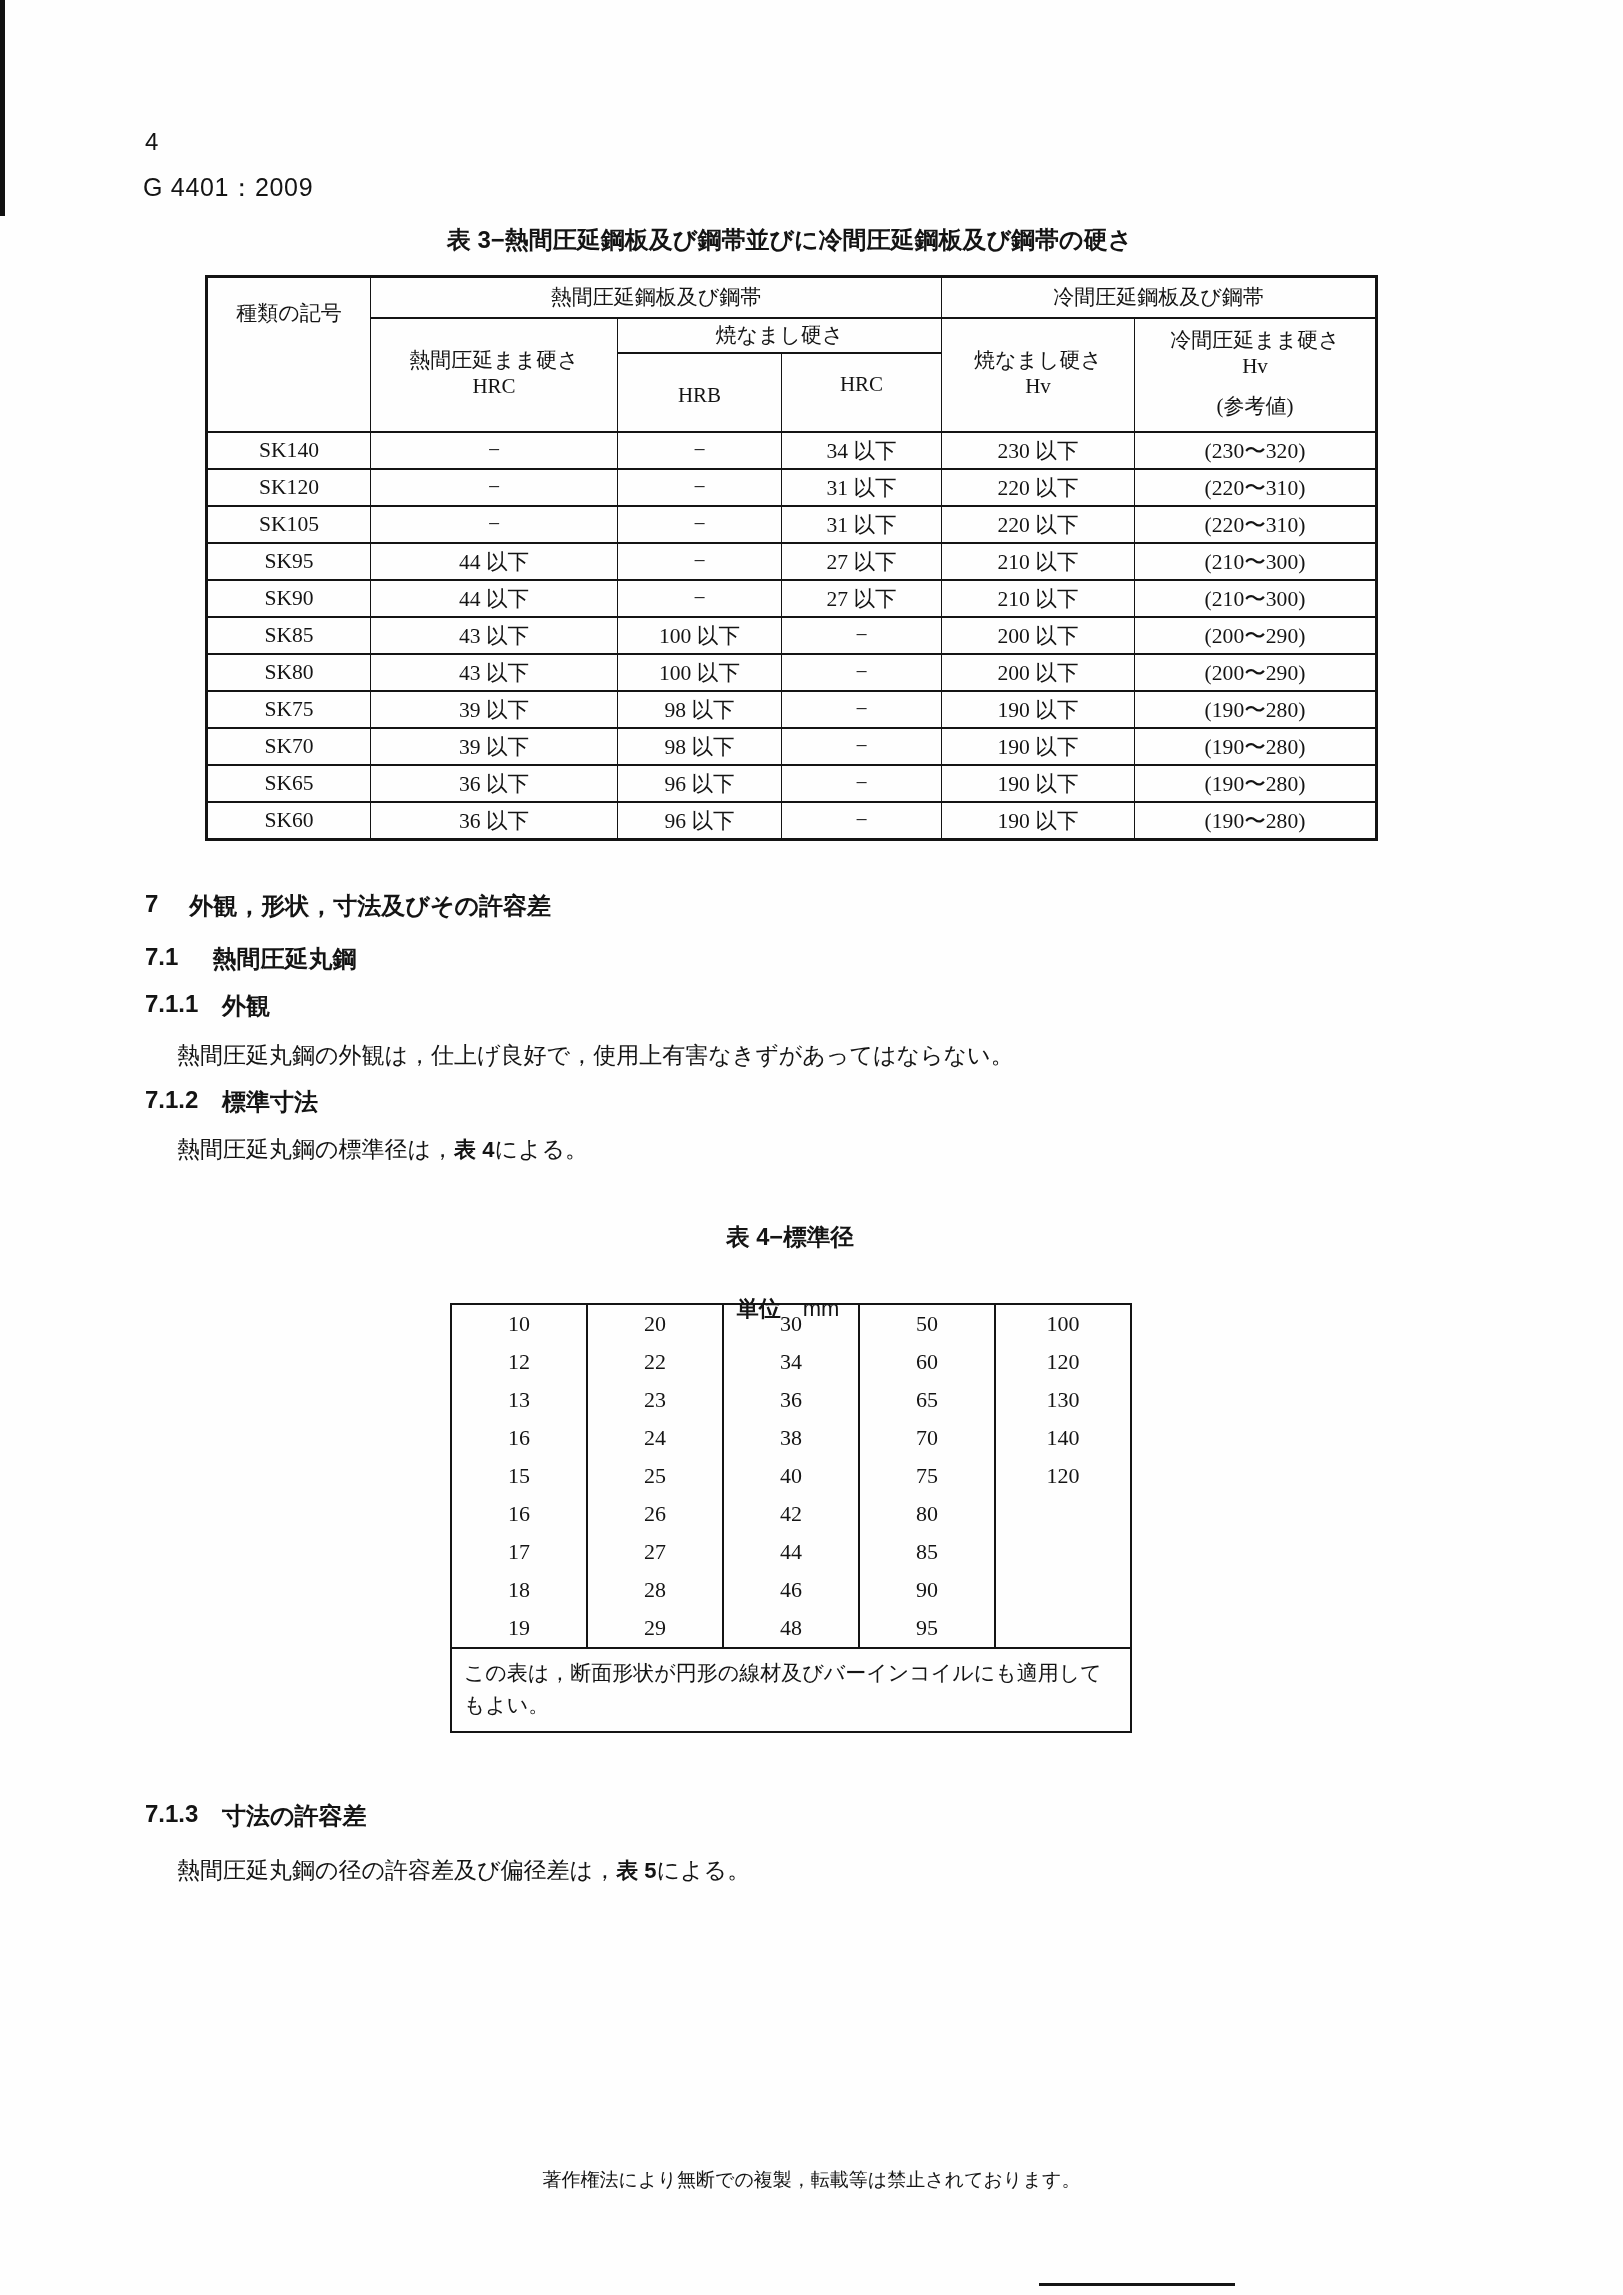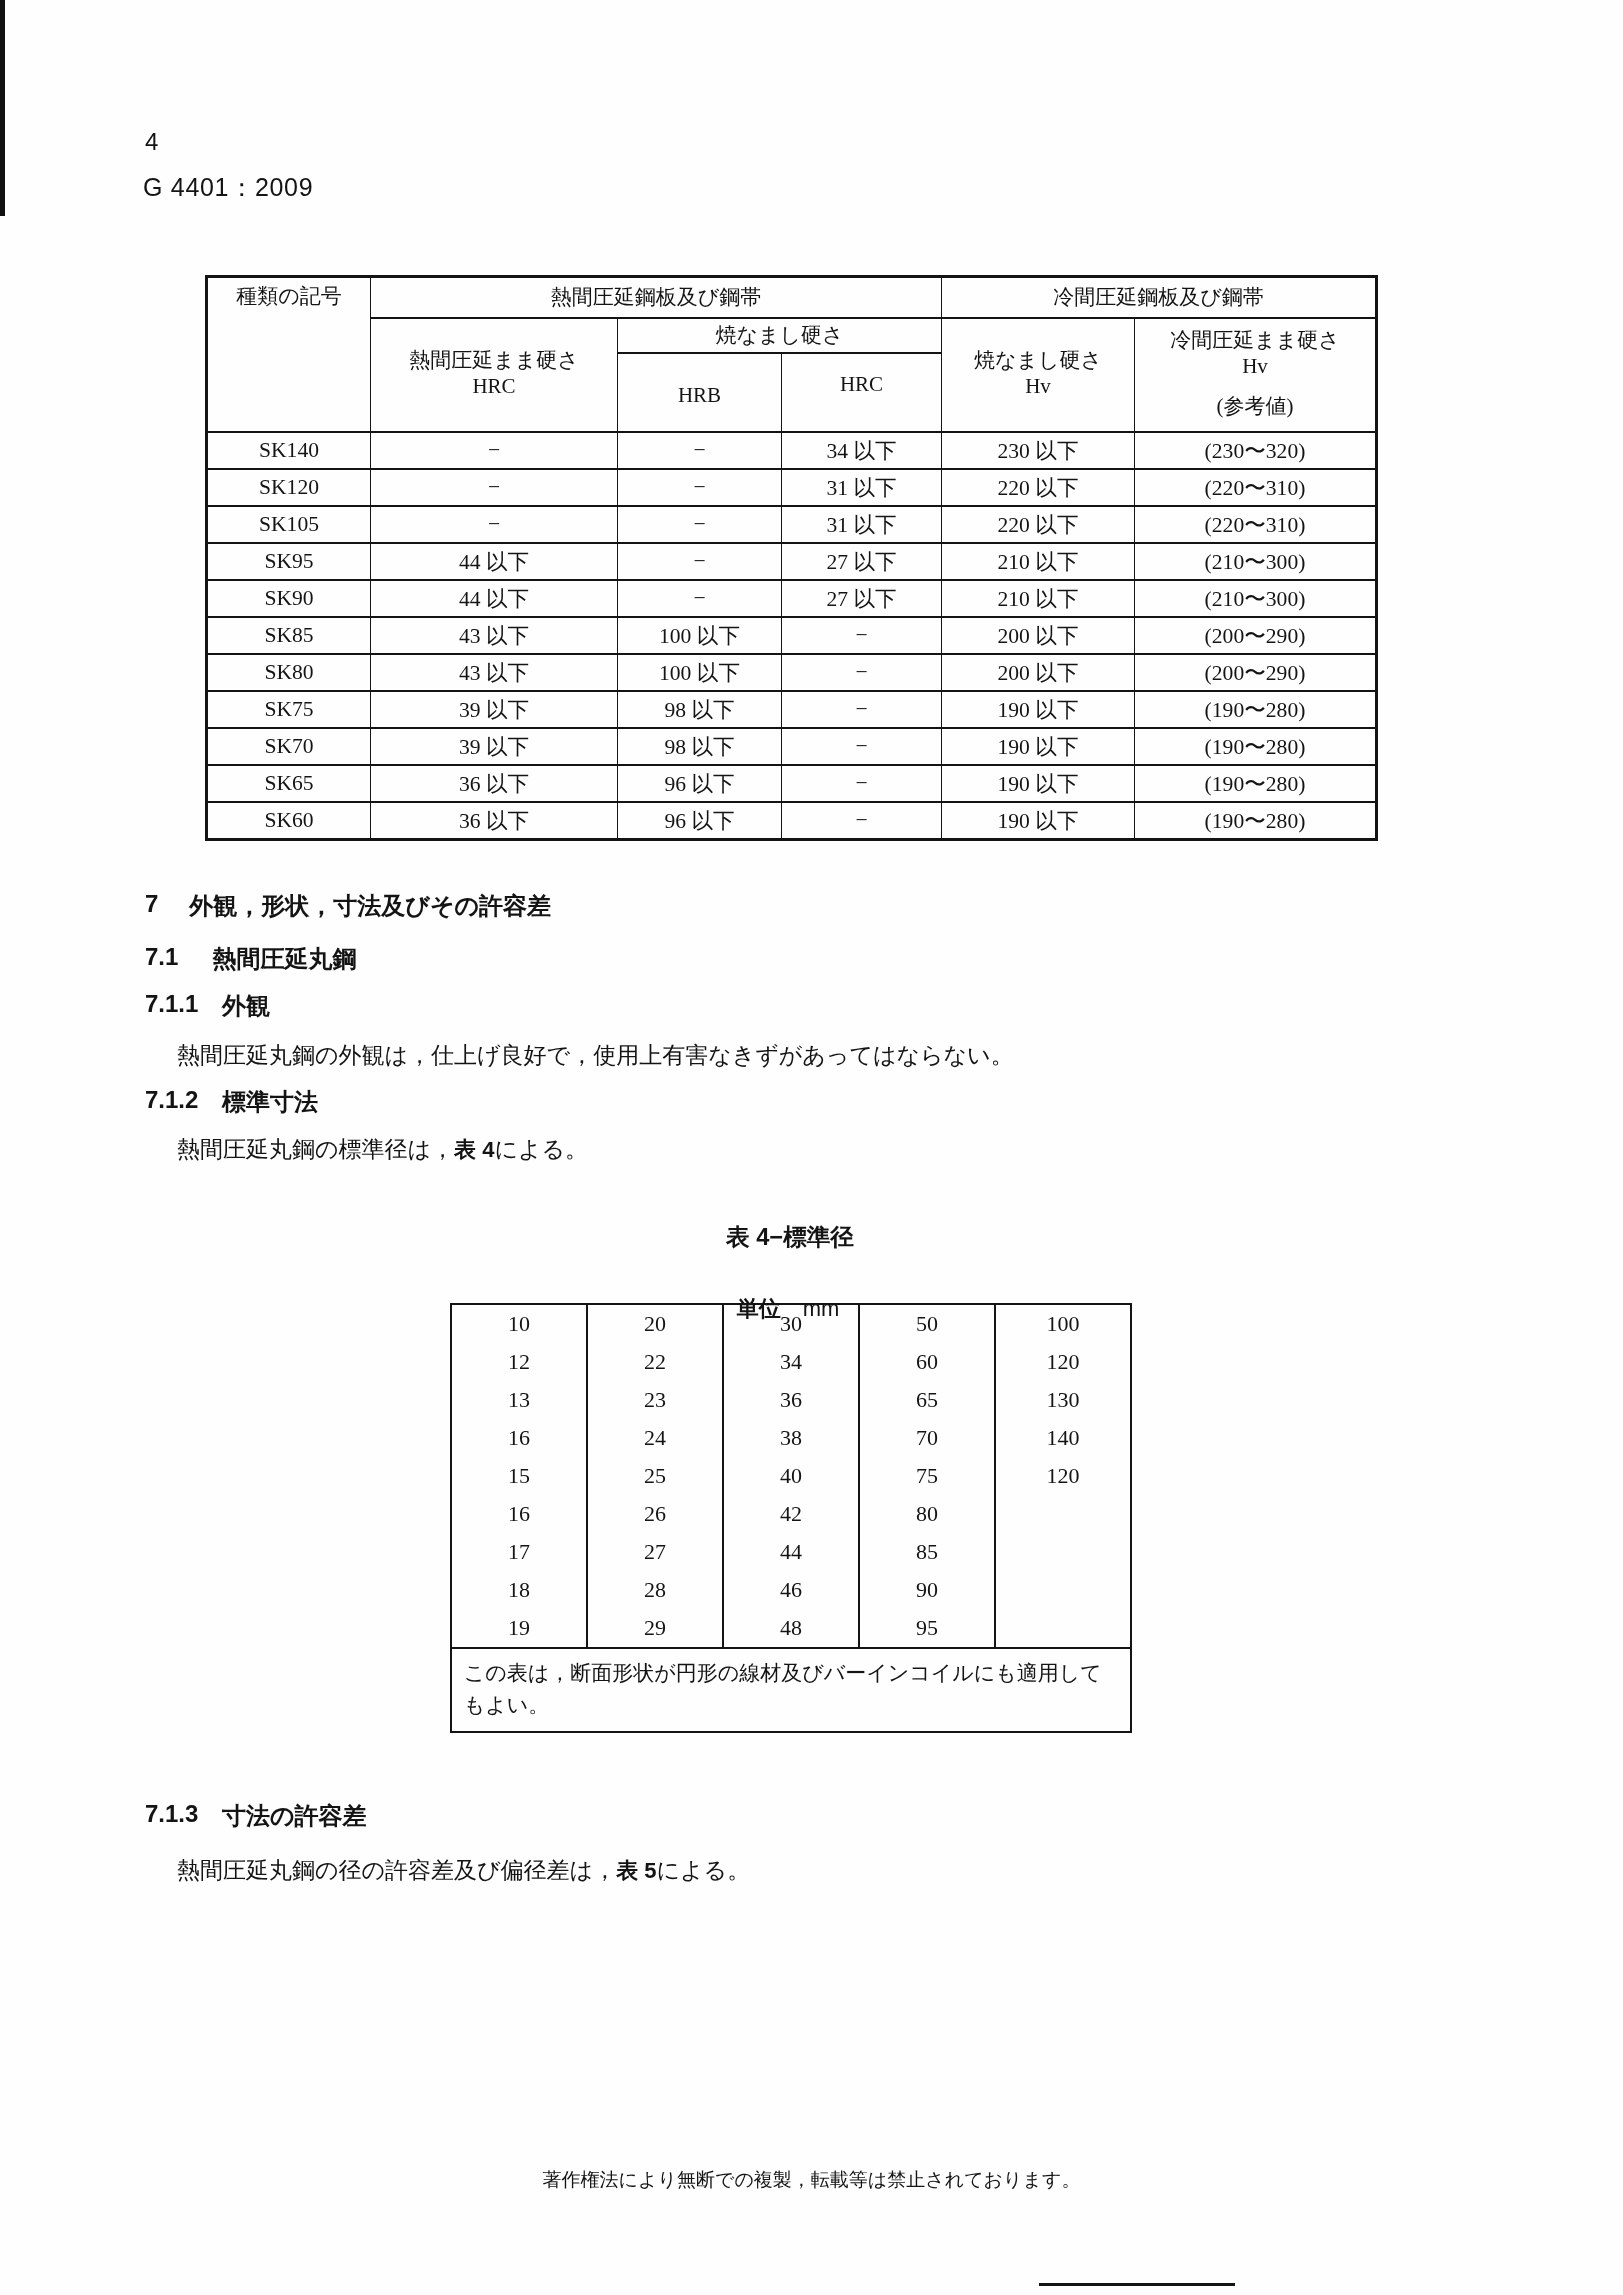--- a/index.html
+++ b/index.html
@@ -30,21 +30,21 @@
   .t3 th,.t3 td{
     border-left:1.3px solid #141414;border-right:1.3px solid #141414;
     border-top:2.6px solid #141414;border-bottom:2.6px solid #141414;
     text-align:center;vertical-align:middle;font-weight:normal;
     padding:0;
   }
   .t3 .rowA{height:41px;}
   .t3 .rowB{height:35px;}
   .t3 .rowC{height:79px;}
   .t3 tbody td{height:35px;font-size:21.6px;}
-  .t3 .kind-head{vertical-align:top;padding-top:4px;margin-left:48px;}
+  .t3 .kind-head{vertical-align:top;padding-top:21px;margin-left:48px;}
   .vsplit{
     height:100%;box-sizing:border-box;
     display:flex;flex-direction:column;justify-content:space-between;align-items:center;
     padding:5.2px 2.6px 9.2px 2.6px;
   }
   .stack{display:flex;flex-direction:column;align-items:center;gap:13px;}
 
   .t4-title{
     position:absolute;left:450px;top:1221px;width:680px;
     text-align:center;font-weight:bold;font-size:23.6px;
@@ -93,20 +93,21 @@
 </head>
 <body>
 
 <div class="page">
 
   <div class="scan-edge"></div>
 
   <div class="pagenum">4</div>
   <div class="doccode">G 4401：2009</div>
 
+  <div class="t3-title">表 3−熱間圧延鋼板及び鋼帯並びに冷間圧延鋼板及び鋼帯の硬さ</div>
 
   <table class="t3">
     <colgroup>
       <col style="width:164px">
         <col style="width:247px">
         <col style="width:164px">
       <col style="width:160px">
         <col style="width:193px">
         <col style="width:242px">
     </colgroup>

